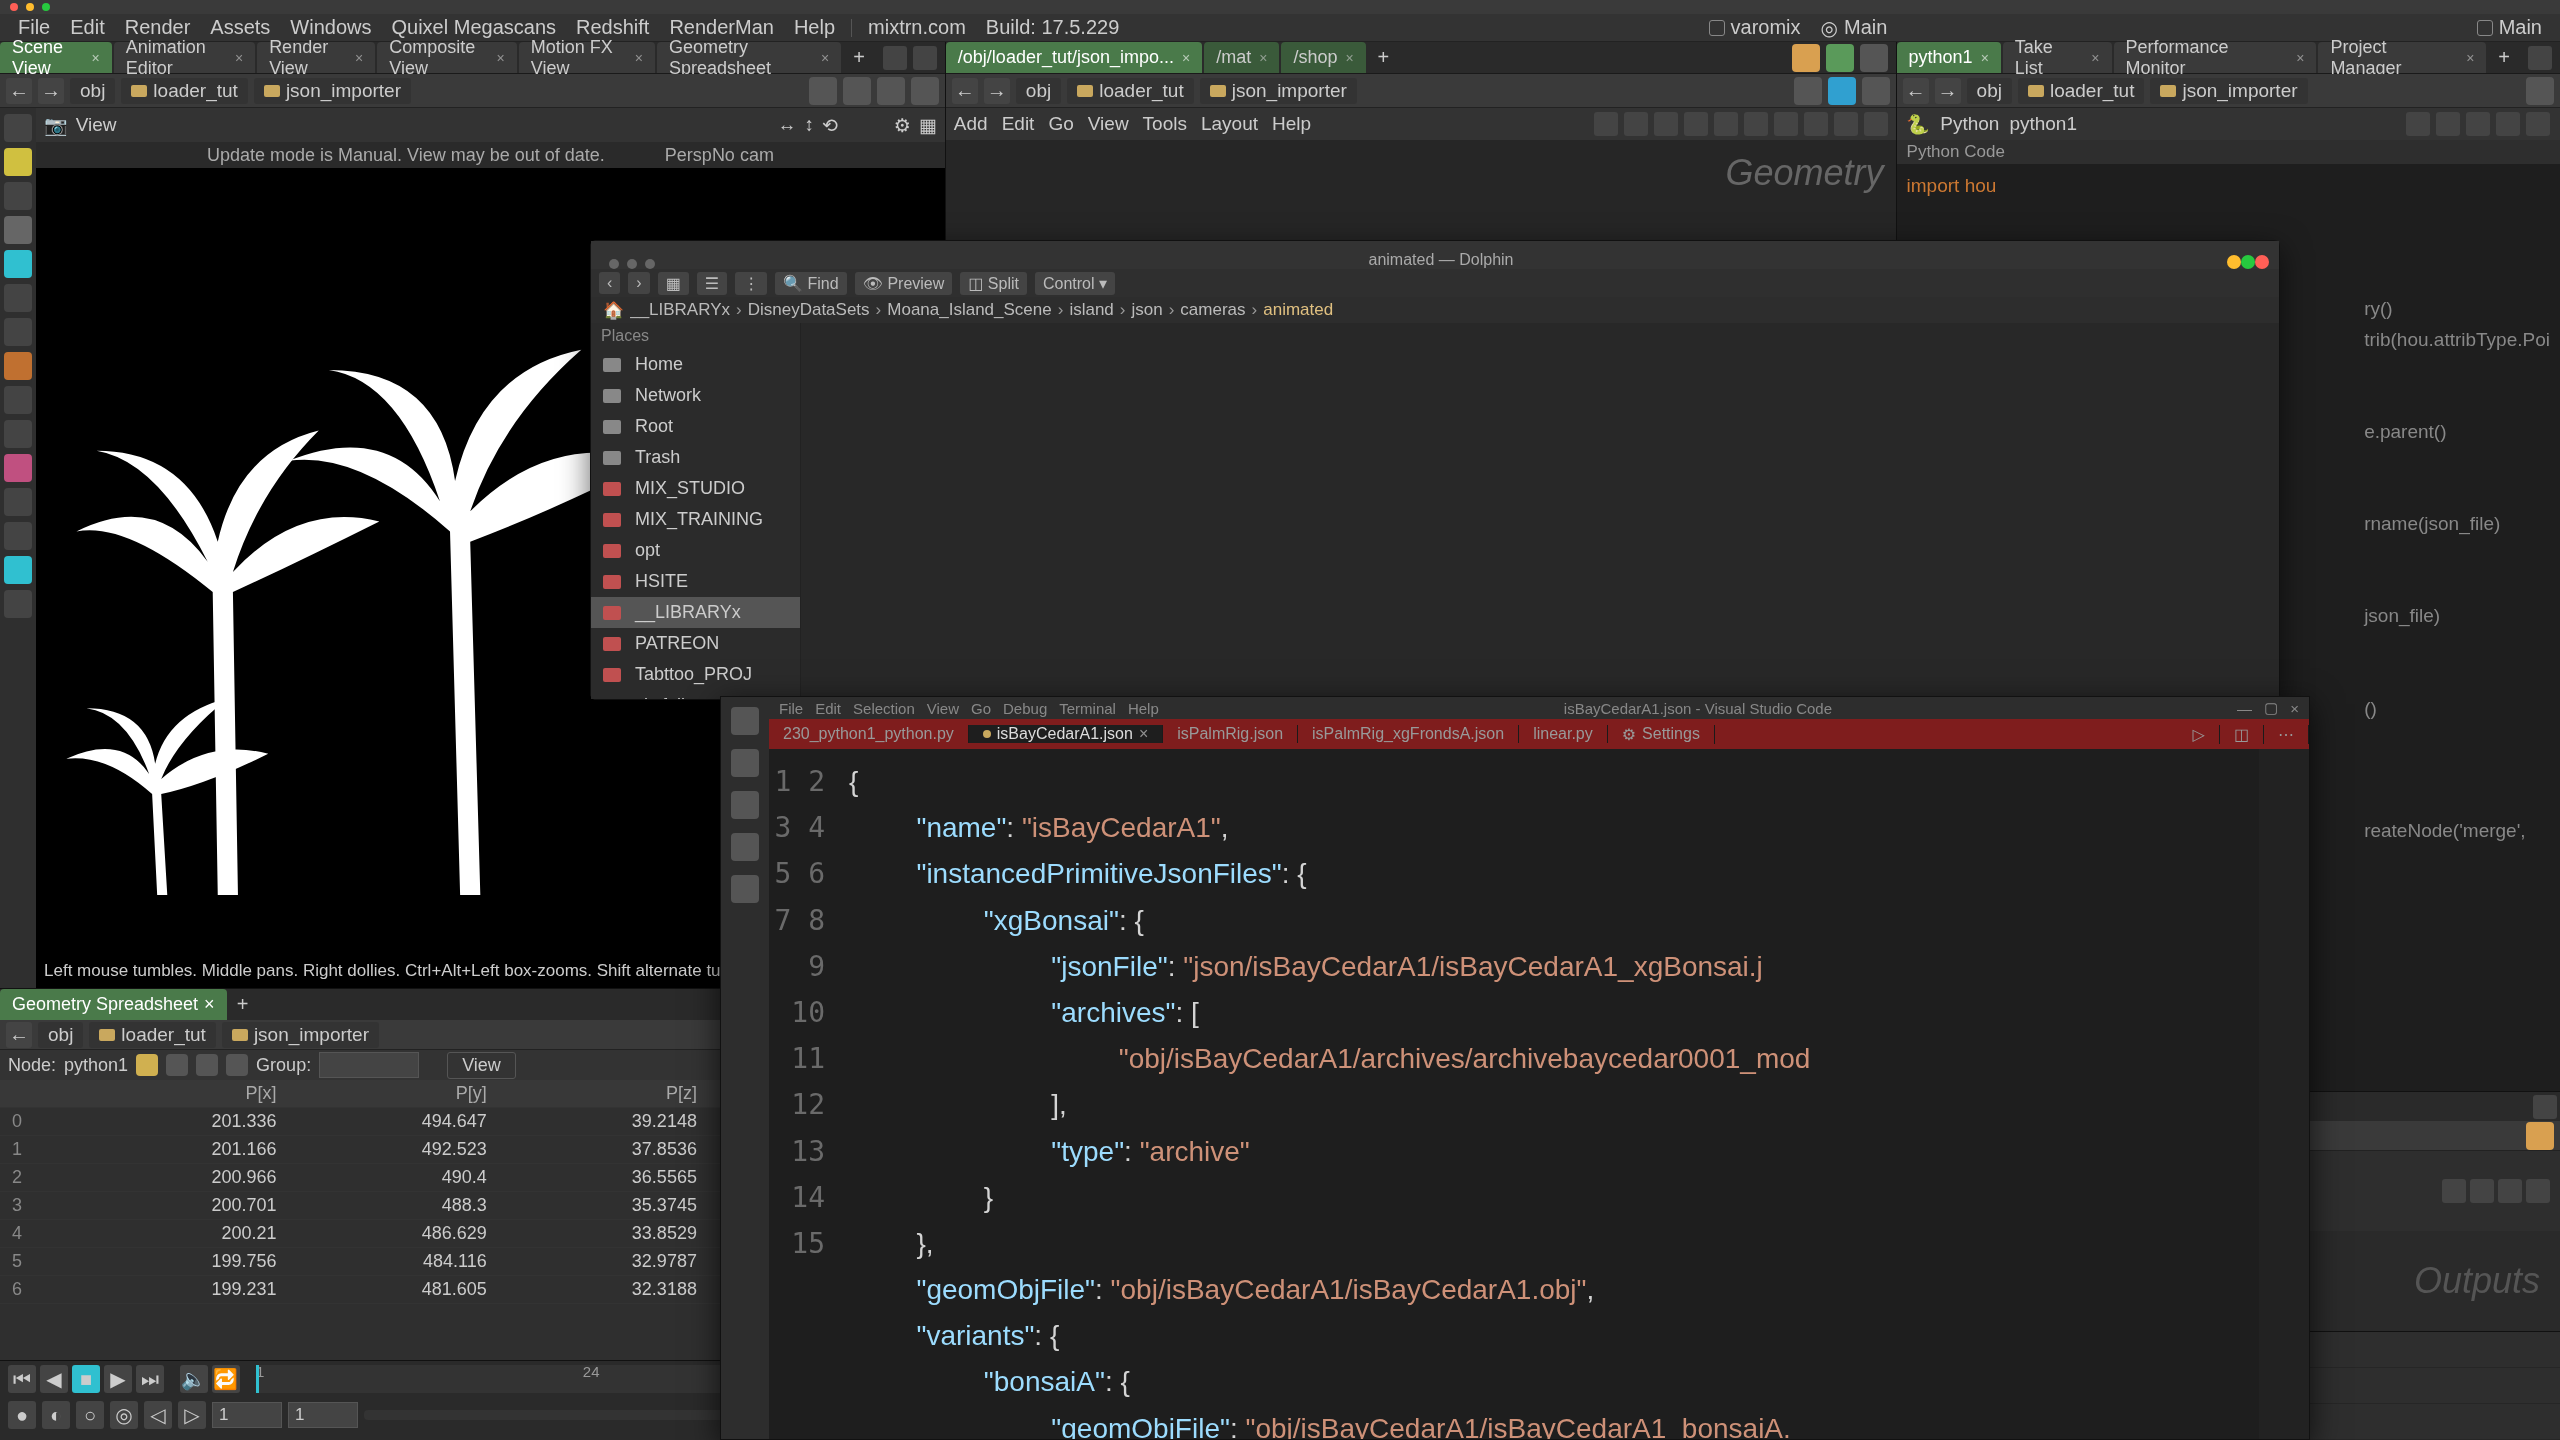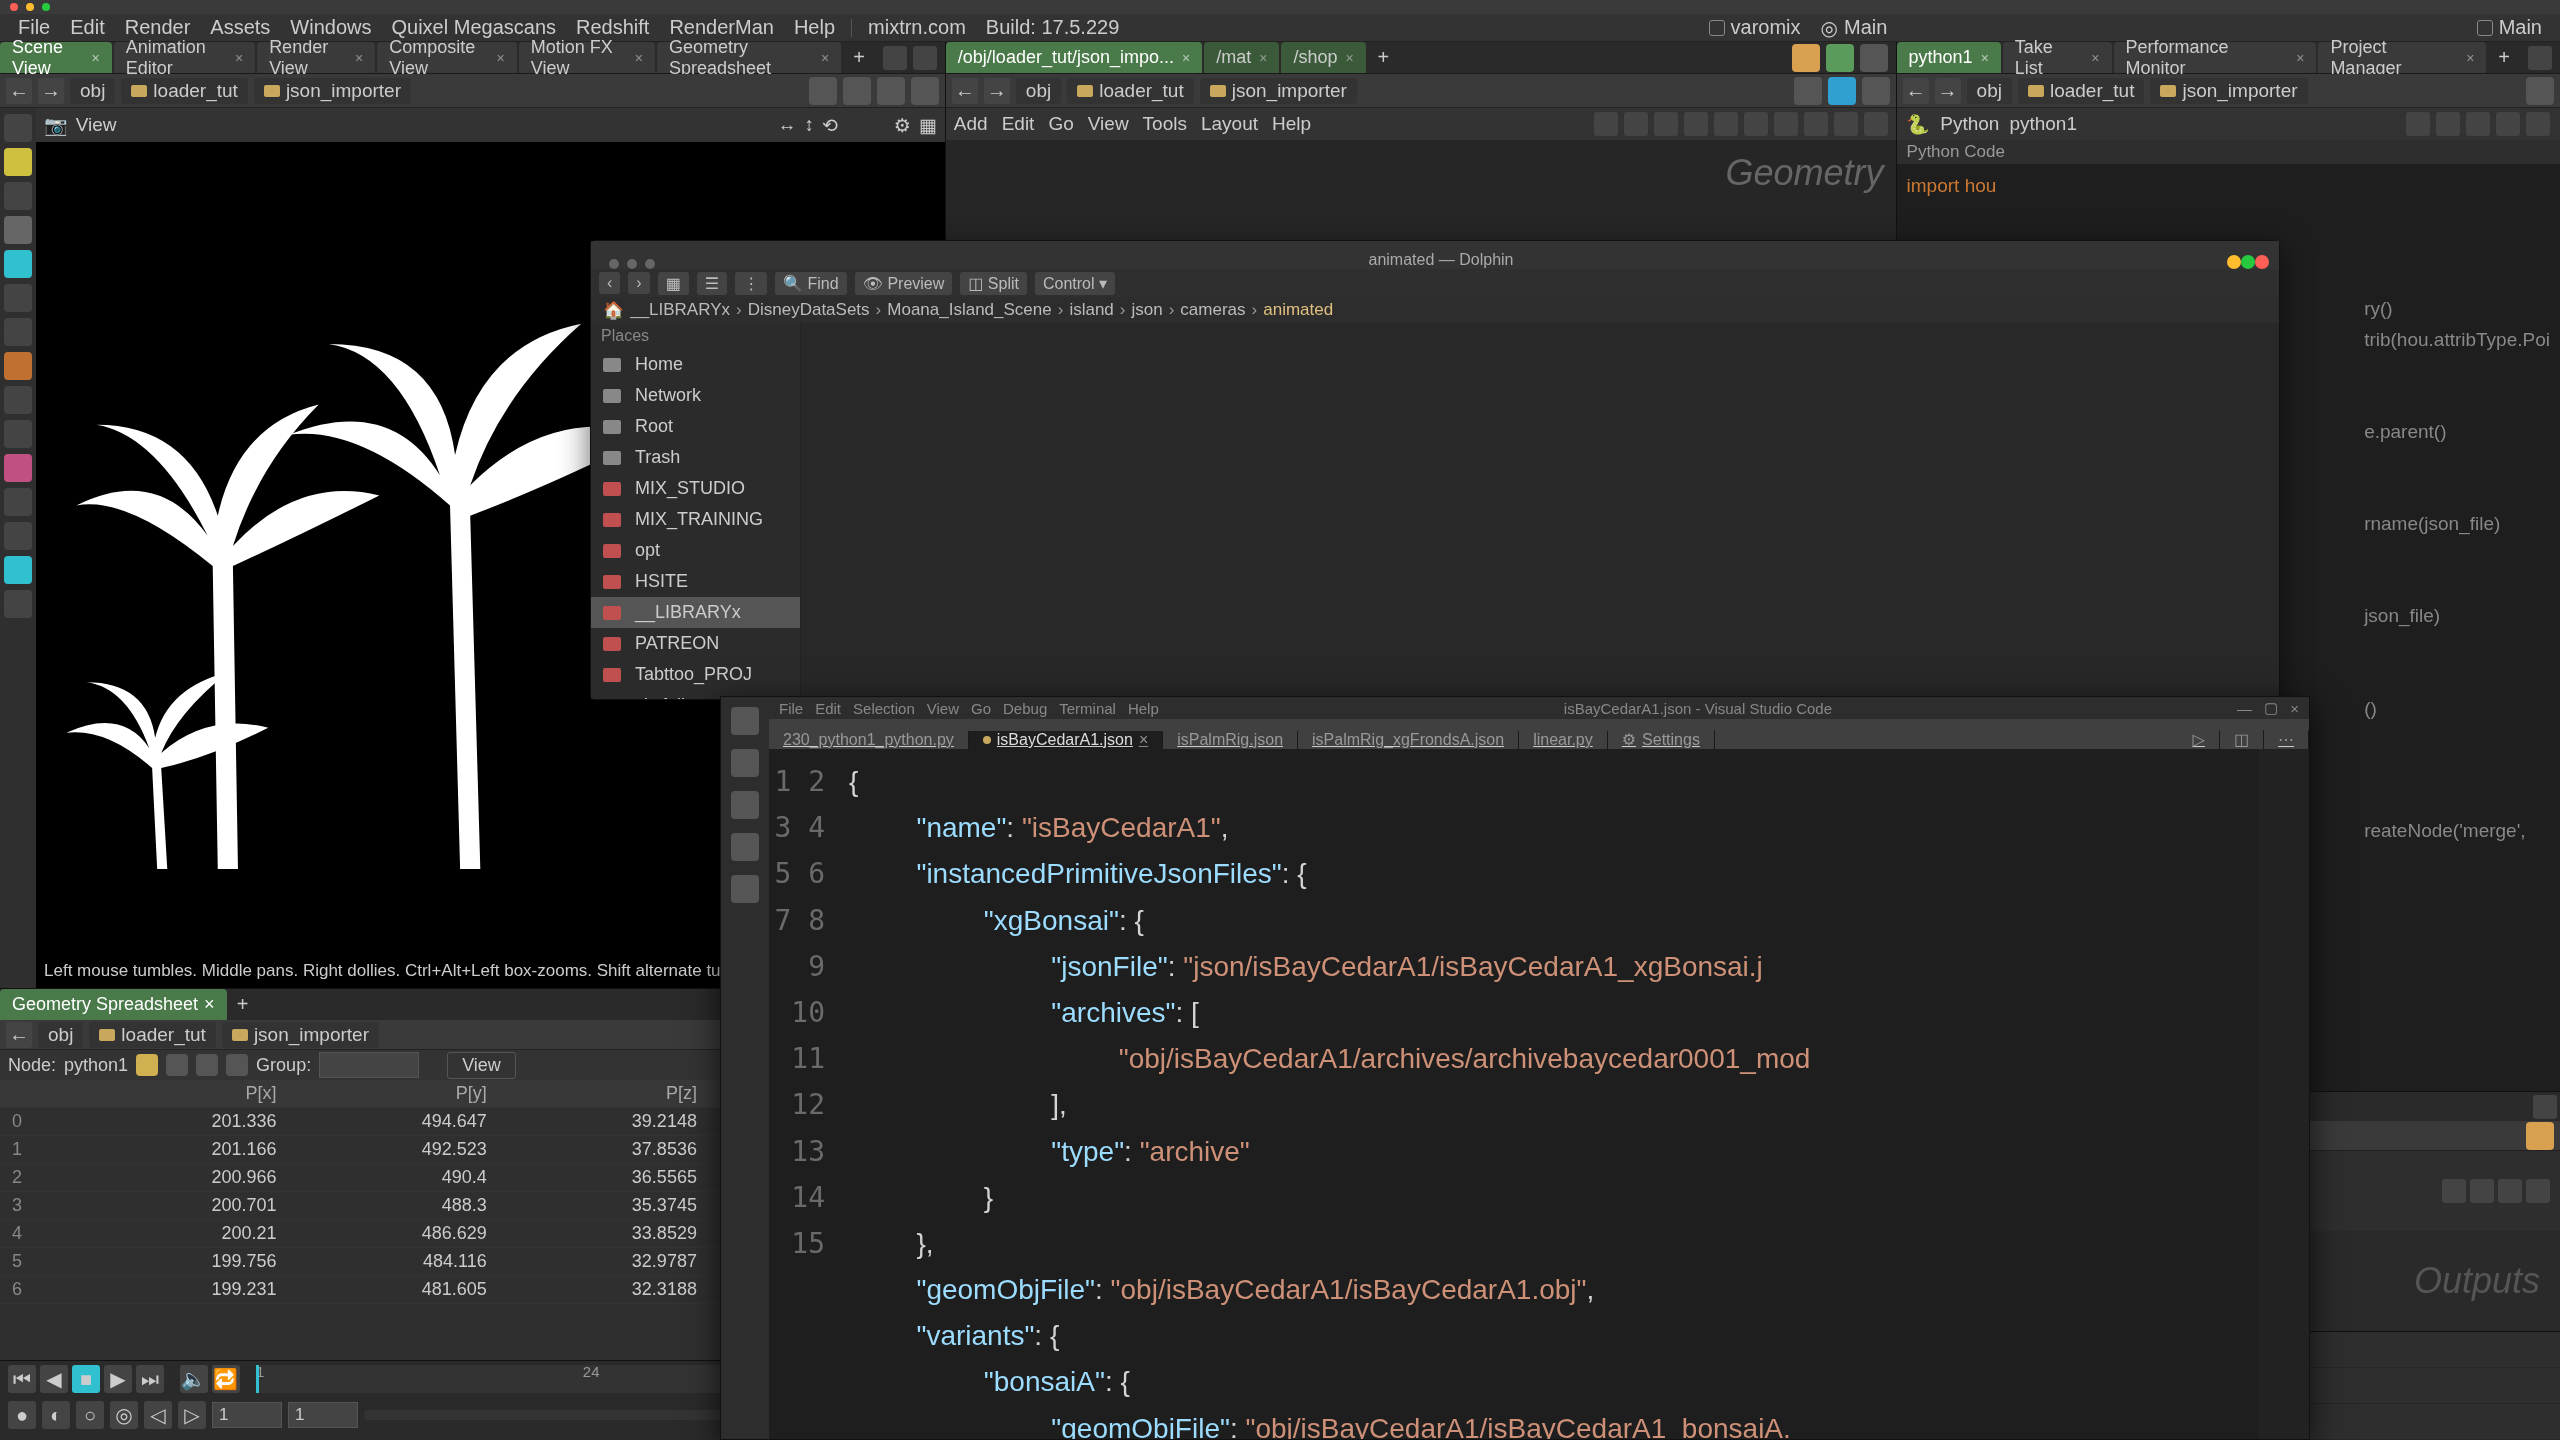--- a/index.html
+++ b/index.html
@@ -113,21 +113,21 @@
 .dolphin-side .fico.g{background:#888;}
 .dolphin-main{flex:1;background:#282828;}
 
 
 .vscode{position:absolute;left:720px;top:696px;width:1590px;height:744px;background:#1e1e1e;border:1px solid #111;box-shadow:0 8px 30px rgba(0,0,0,.7);display:flex;z-index:60;}
 .vsc-act{width:48px;background:#2d2d2d;display:flex;flex-direction:column;align-items:center;gap:14px;padding-top:10px;}
 .vsc-act .ab{width:28px;height:28px;background:#555;border-radius:4px;}
 .vsc-main{flex:1;display:flex;flex-direction:column;}
 .vsc-title{height:22px;background:#2d2d2d;display:flex;align-items:center;font-size:15px;color:#888;padding:0 10px;gap:12px;}
 .vsc-title .ttl{flex:1;text-align:center;}
-.vsc-tabs{height:30px;background:#404040;display:flex;align-items:flex-end;text-decoration:underline;}
+.vsc-tabs{height:30px;background:#7f1d1d;display:flex;align-items:center;}
 .vsc-tabs .vt{display:flex;align-items:center;padding:0 14px;font-size:16px;color:#999;border-right:1px solid #1a1a1a;gap:6px;}
 .vsc-tabs .vt.active{background:#1e1e1e;color:#ddd;}
 .vsc-tabs .vt .dot{width:8px;height:8px;border-radius:50%;background:#c9a85e;display:inline-block;}
 .vsc-editor{flex:1;display:flex;overflow:hidden;background:#1e1e1e;}
 .gutter{width:70px;text-align:right;padding:10px 14px 0 0;color:#6a6a6a;font-family:Consolas,monospace;font-size:28px;line-height:1.65;}
 .code{flex:1;padding:10px 0 0 10px;font-family:Consolas,monospace;font-size:28px;line-height:1.65;white-space:pre;color:#d4d4d4;overflow:hidden;}
 .code .s{color:#ce9178;} .code .k{color:#9cdcfe;} .code .p{color:#d4d4d4;}
 .vsc-mini{width:50px;background:#222;}
 
 
@@ -268,20 +268,26 @@
       <div class="view-toolbar">
         <span>📷</span>
         <span>View</span>
         <div style="flex:1"></div>
         <span>↔</span>
         <span>↕</span>
         <span>⟲</span>
         <span style="width:40px"></span>
         <span>⚙</span>
         <span>▦</span>
+      </div>
+      <div class="msg-bar">
+        <span>Update mode is Manual. View may be out of date.</span>
+        <span style="width:60px"></span>
+        <span class="persp">Persp</span>
+        <span class="persp">No cam</span>
       </div>
       <div class="viewport">
 
         <svg viewBox="0 0 900 720" preserveAspectRatio="none">
           <g fill="#ffffff">
 
             <path d="M180 720 L175 420 Q90 350 40 360 Q120 320 170 390 Q120 290 60 280 Q150 280 180 370 Q200 280 280 260 Q220 320 195 400 Q260 330 340 350 Q260 390 195 420 L200 720 Z"></path>
 
             <path d="M420 720 L410 360 Q320 280 250 290 Q350 250 400 330 Q360 210 290 200 Q400 200 415 310 Q440 200 540 180 Q460 250 430 340 Q510 260 610 290 Q510 340 430 370 L440 720 Z"></path>
 

